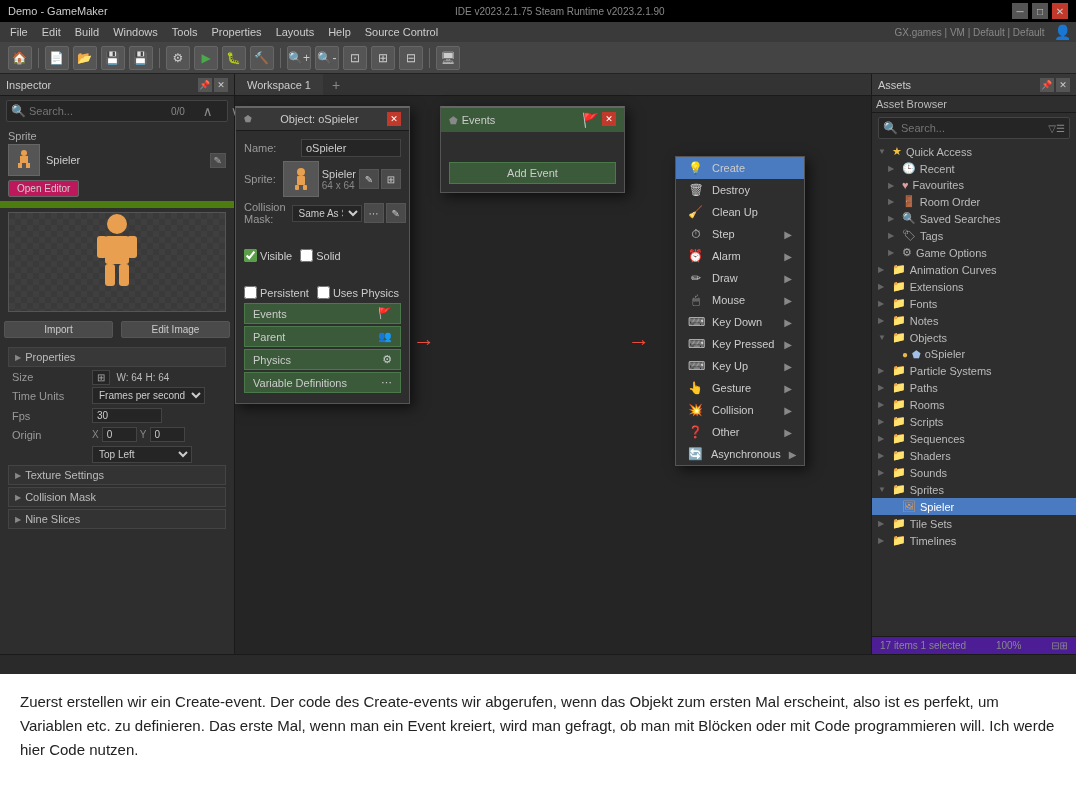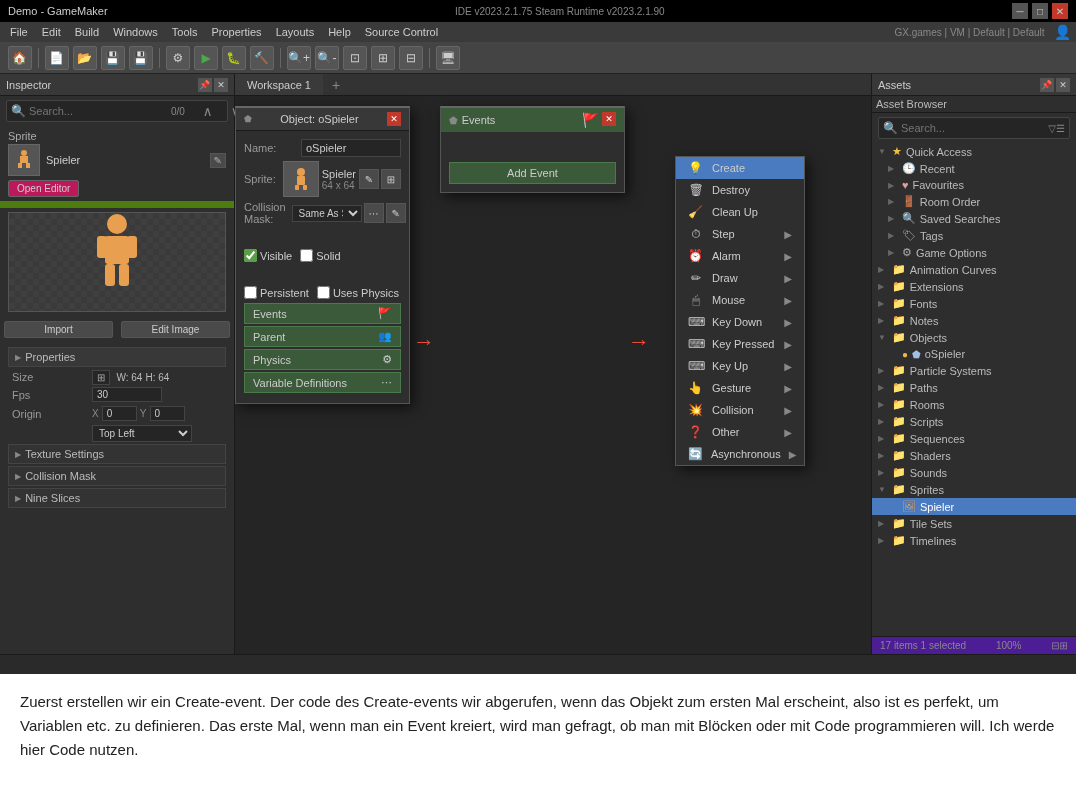--- a/index.html
+++ b/index.html
@@ -559,20 +559,24 @@
       </div>
       <table class="props-table">
         <tbody>
             <tr>
           <td>Size</td>
           <td>
             <span style="background:#252525;border:1px solid #444;padding:1px 4px;font-size:10px;color:#aaa;margin-right:3px;">⊞</span>
             <span style="color:#bbb;font-size:10px;">W: 64</span>
             <span style="color:#bbb;font-size:10px;">H: 64</span>
           </td>
+        </tr>
+        <tr>
+          <td>Time Units</td>
+          <td><select class="prop-select"><option>Frames per second</option></select></td>
         </tr>
         <tr>
           <td>Fps</td>
           <td><input class="prop-input" type="number" value="30" style=""></td>
         </tr>
         <tr>
           <td>Origin</td>
           <td>
             <span style="color:#888;font-size:10px;">X</span>
             <input class="prop-input" type="number" value="0" style="width: 35px;">

